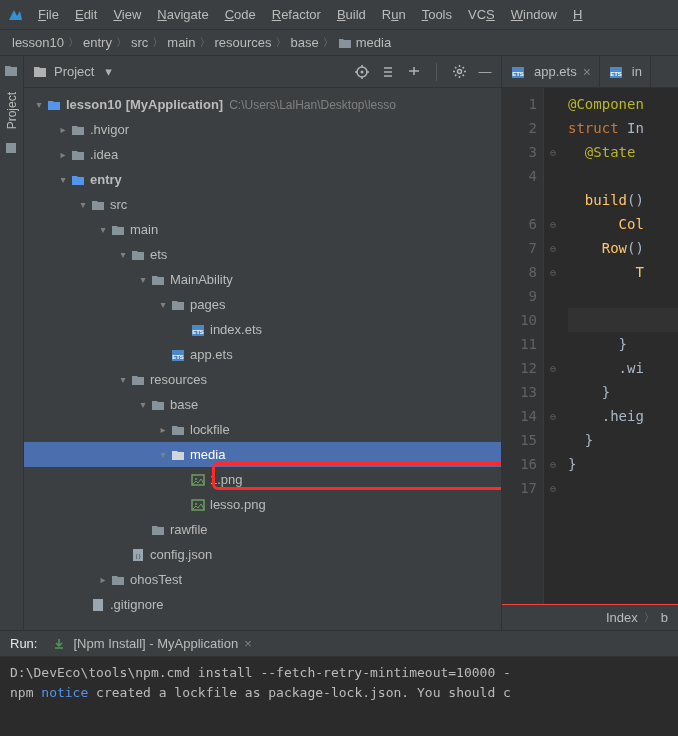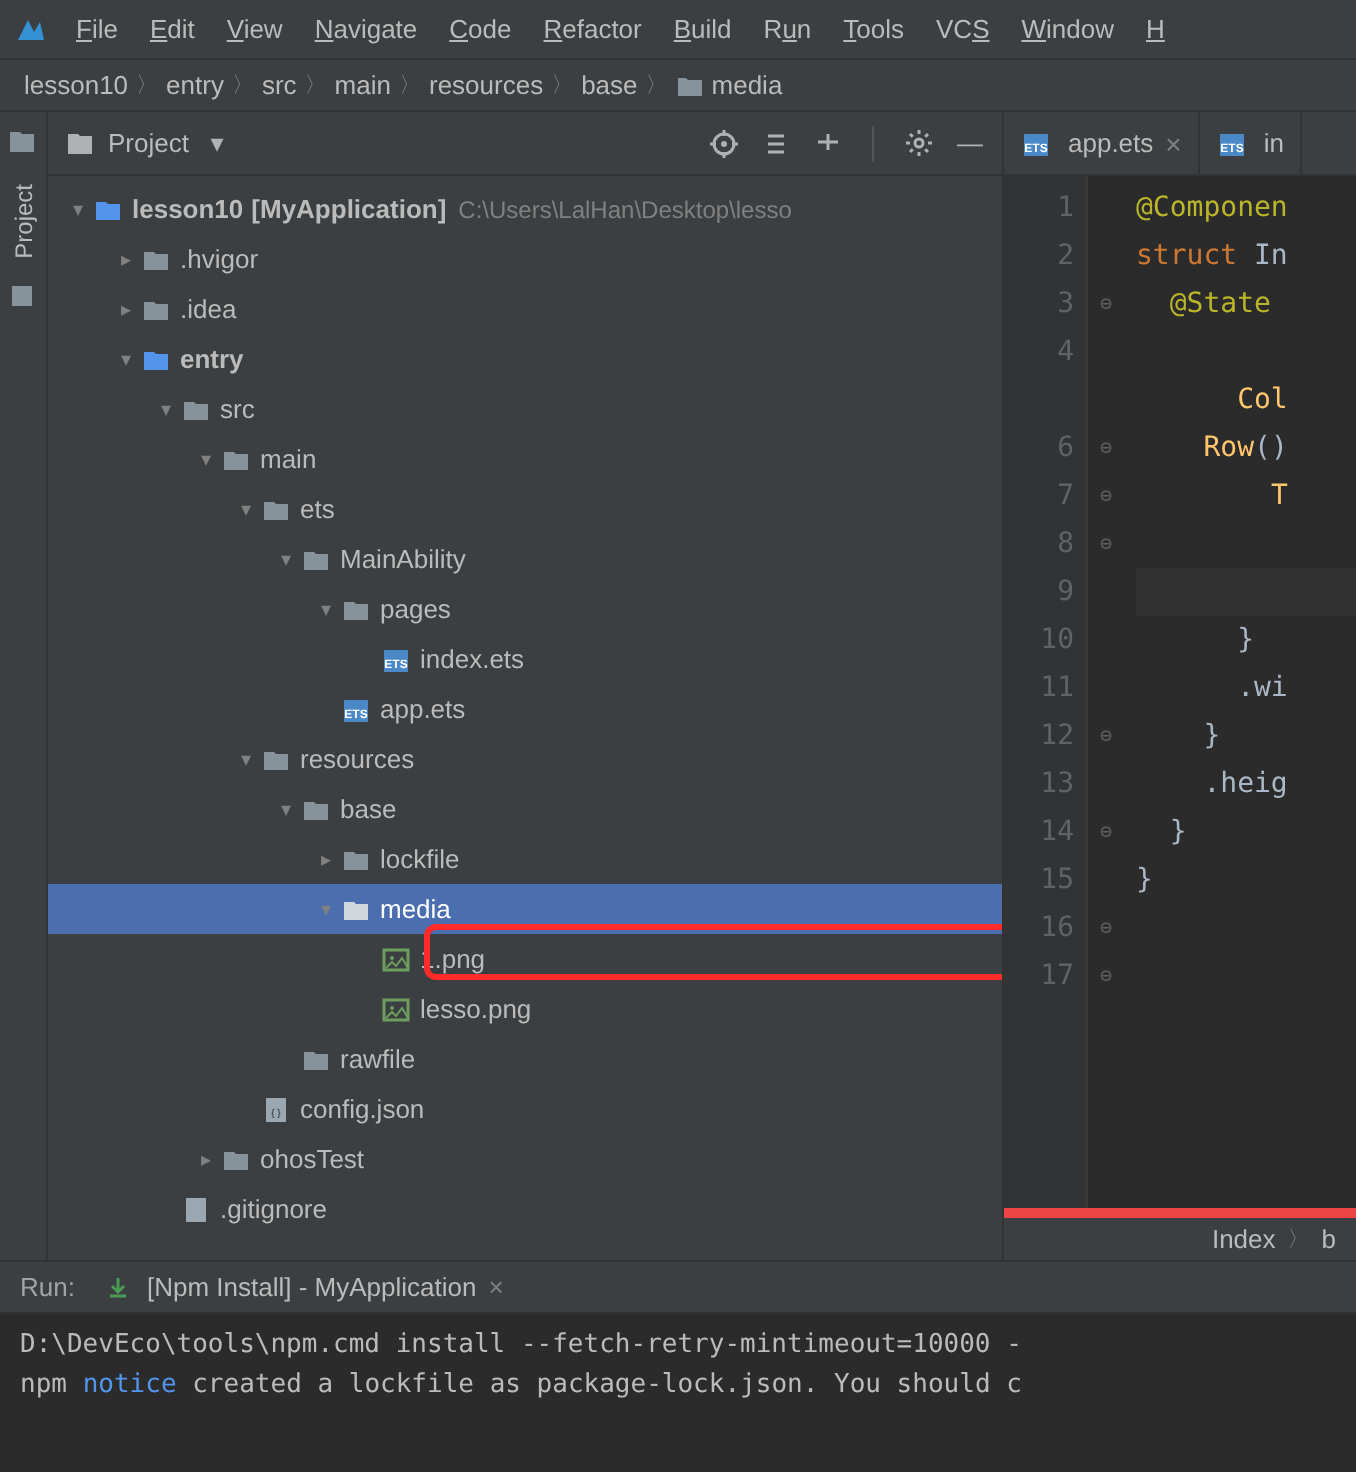--- a/index.html
+++ b/index.html
@@ -199,21 +199,21 @@
 .kw-decorator { color: #bbb529; }
 .kw-struct { color: #cc7832; }
 .kw-type { color: #a9b7c6; }
 .kw-func { color: #ffc66d; }
 .kw-dot { color: #a9b7c6; }
 .kw-paren { color: #a9b7c6; }
 .kw-brace { color: #a9b7c6; }
 
 .editor-statusbar {
   height: 26px;
-  border-top: 5px solid #ef4444;
+  border-top: 1px solid #ef4444;
   background: #3c3f41;
   display: flex; align-items: center; justify-content: flex-end;
   padding: 0 10px;
   gap: 6px;
   color: #bbbbbb;
 }
 .editor-statusbar .sep { color: #808080; font-size: 11px; }
 
 
 .run-panel {
@@ -224,21 +224,21 @@
   flex-direction: column;
 }
 .run-header {
   height: 26px;
   display: flex; align-items: center;
   background: #3c3f41;
   padding: 0 10px;
   gap: 8px;
   border-bottom: 1px solid #323232;
 }
-.run-label { color: #a3a3a3; text-align: center; }
+.run-label { color: #e5e5e5; text-align: center; }
 .run-tab {
   display: flex; align-items: center; gap: 6px;
   padding: 2px 6px;
 }
 .run-tab .close { color: #808080; }
 .run-output {
   flex: 1;
   padding: 6px 10px;
   font-family: "Consolas", "Menlo", monospace;
   font-size: 13px;
@@ -605,20 +605,21 @@
           <div>⊖</div>
           <div></div>
           <div>⊖</div>
           <div>⊖</div>
       </div>
       <div class="code-col">
         <div class="code-line"><span class="kw-decorator">@Componen</span></div>
         <div class="code-line"><span class="kw-struct">struct</span><span class="kw-type"> In</span></div>
         <div class="code-line">  <span class="kw-decorator">@State</span></div>
         <div class="code-line"></div>
+        <div class="code-line">  <span class="kw-func">build</span><span class="kw-paren">()</span></div>
         <div class="code-line">      <span class="kw-func">Col</span></div>
         <div class="code-line">    <span class="kw-func">Row</span><span class="kw-paren">()</span></div>
         <div class="code-line">        <span class="kw-func">T</span></div>
         <div class="code-line"></div>
         <div class="code-line curr"></div>
         <div class="code-line">      <span class="kw-brace">}</span></div>
         <div class="code-line">      <span class="kw-dot">.wi</span></div>
         <div class="code-line">    <span class="kw-brace">}</span></div>
         <div class="code-line">    <span class="kw-dot">.heig</span></div>
         <div class="code-line">  <span class="kw-brace">}</span></div>

